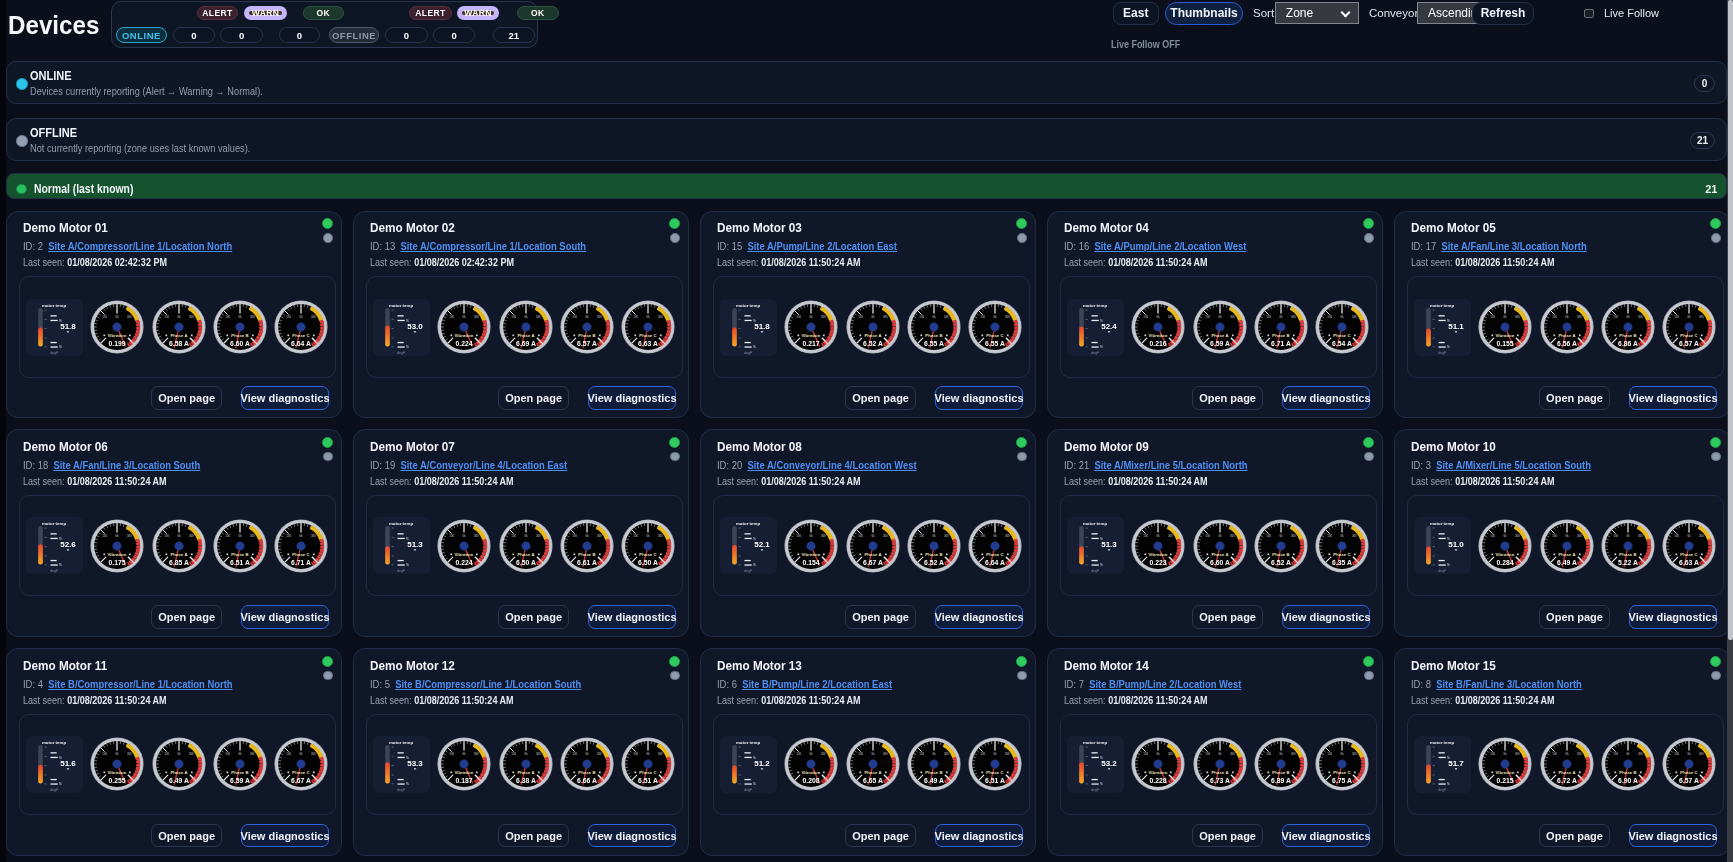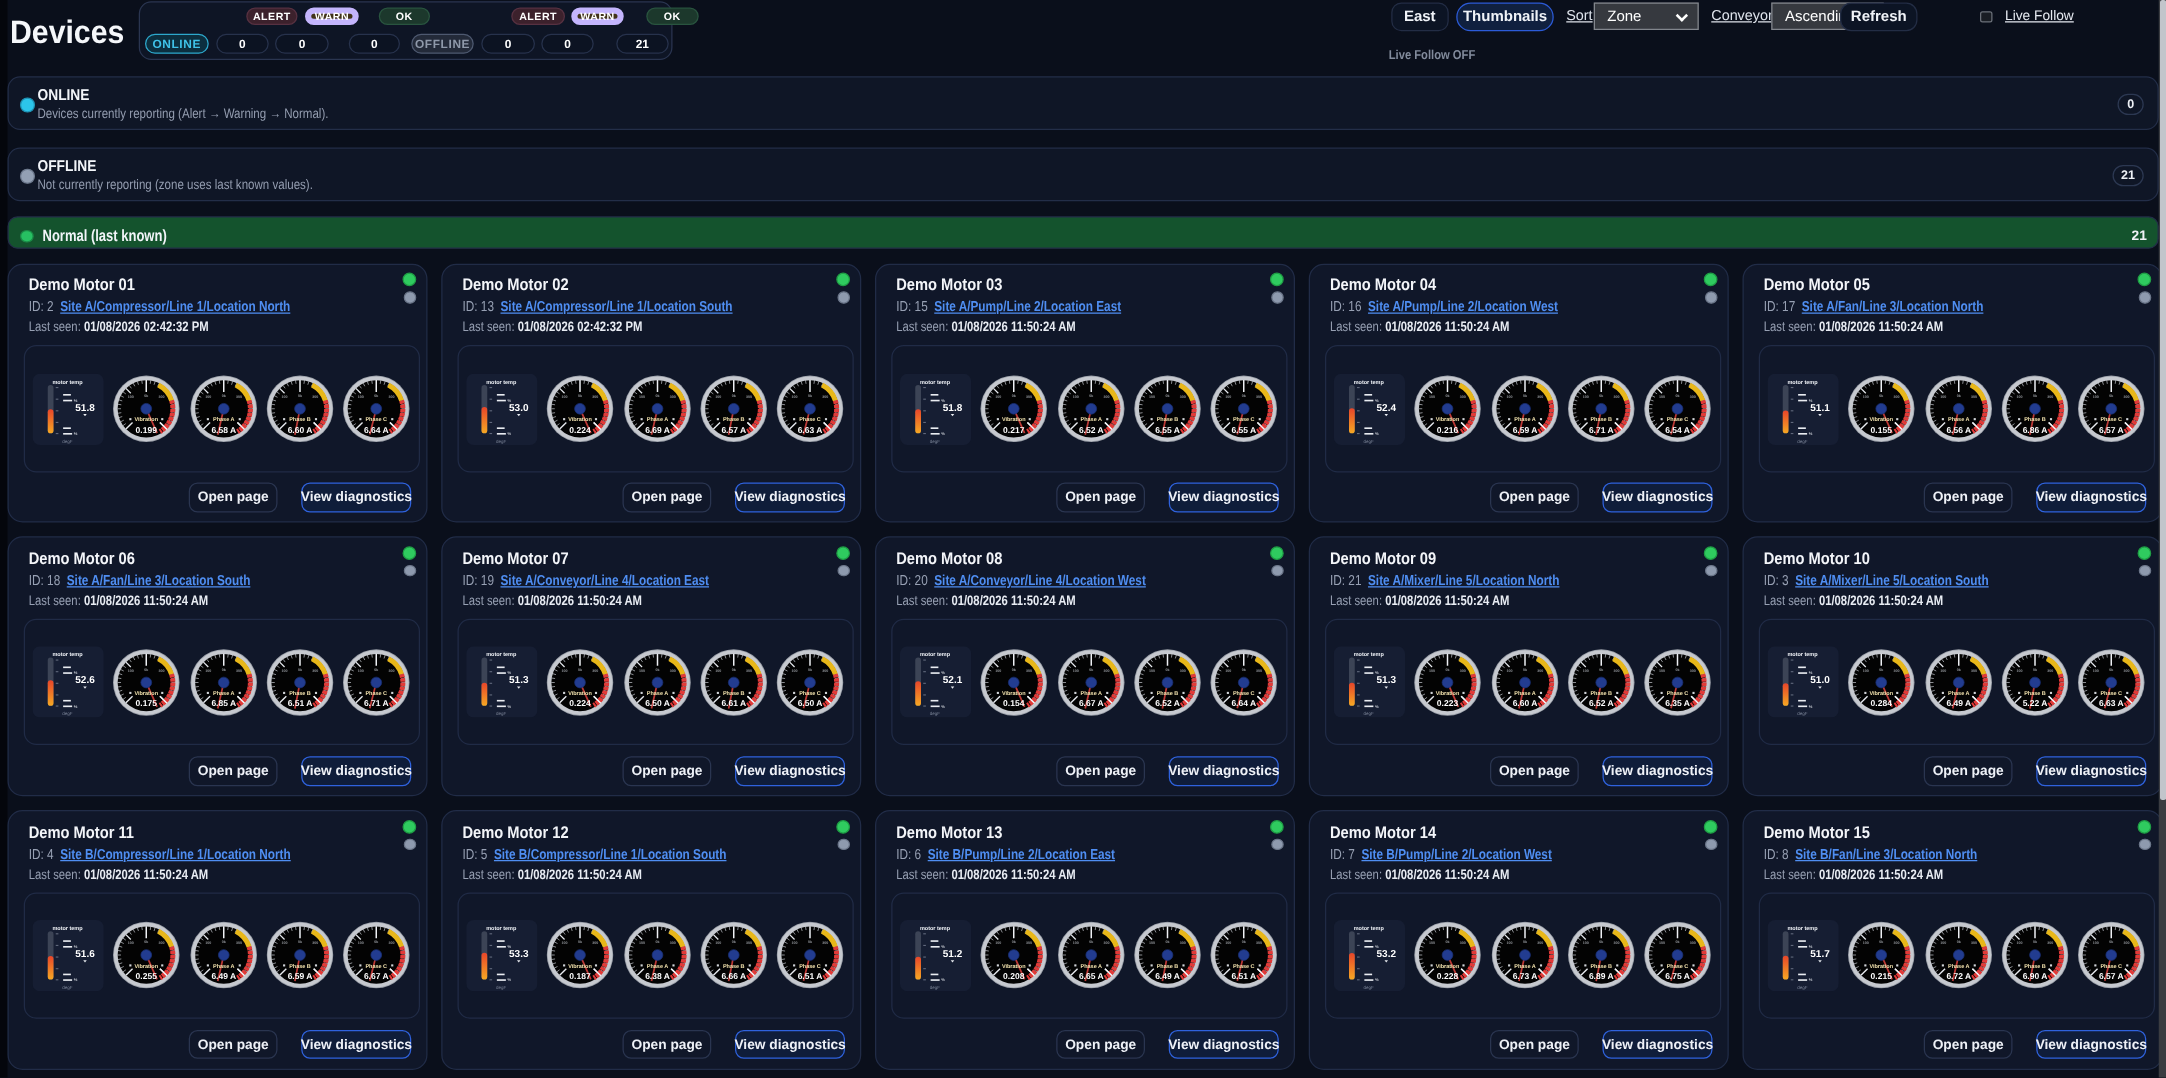--- a/index.html
+++ b/index.html
@@ -12,21 +12,21 @@
 .ph { top:4.8px; height:13.9px; font-size:8.5px; color:#fff; letter-spacing:0.4px; border-radius:7px;margin-left:24px; }
 .pAL { background:#3c212c; border:1px solid #573141; }
 .pWA { background:#413319; border:5px solid #c4b5fd; }
 .pOK { background:#1c382c; border:1px solid #29543f; }
 .pc { top:25.6px; height:15.7px; font-size:9.5px; color:#fff; background:#0c1322; border:1px solid #27324c; }
 .pON { top:25.6px; height:15.7px; font-size:9.5px; color:#3fc2e8; background:#0c2f3f; border:1.5px solid #2da8cc; letter-spacing:0.5px; }
 .pOF { top:25.6px; height:15.7px; font-size:9.5px; color:#8f99aa; background:#232a39; border:1.5px solid #4e5970; letter-spacing:0.5px; }
 .btn { position:absolute; top:1.5px; height:23px; border-radius:8px; background:#0c1424; border:1px solid #232d45; color:#f0f3f8; font-weight:bold; font-size:12px; font-family:"Liberation Sans",sans-serif; display:flex; align-items:center; justify-content:center; }
 .sel { position:absolute; top:1.5px; height:22.4px; background:#36393f; border:1px solid #82868d; color:#fff; font-size:12px; font-family:"Liberation Sans",sans-serif; display:flex; align-items:center; padding-left:10px; }
 .sel .car { position:absolute; right:9px; top:6px; width:7px; height:7px; border-right:2.2px solid #fff; border-bottom:2.2px solid #fff; transform:rotate(45deg); }
-.lbl { position:absolute; top:7px; font-size:11.5px; color:#dfe4ec;text-decoration:underline; }
+.lbl { position:absolute; top:7px; font-size:11.5px; color:#dfe4ec; }
 .cb { position:absolute; left:1584px; top:8.7px; width:9.8px; height:9.8px; background:#191d24; border:1px solid #6b7079; border-radius:2px; }
 .lfoff { position:absolute; left:1111px; top:38.5px; font-size:10.3px; color:#828b9c; font-weight:bold; transform:scaleX(0.87); transform-origin:0 50%; }
 .sec { position:absolute; left:6px; width:1720.5px; background:#0f1626; border:1px solid #232e48; border-radius:10px; }
 .sec .dot { position:absolute; left:9.3px; border-radius:50%; }
 .sec .t1 { position:absolute; left:22.7px; top:7.1px; font-size:12.5px; font-weight:bold; color:#f2f5f9; transform:scaleX(0.88); transform-origin:0 50%; }
 .sec .t2 { position:absolute; left:23px; top:22.5px; font-size:11px; color:#949db0; transform:scaleX(0.84); transform-origin:0 50%; }
 .sec .badge { position:absolute; right:10.5px; top:13.2px; height:17px; min-width:21px; padding:0 6px; border:1px solid #2c3852; border-radius:9px; color:#eef1f6; font-size:10px; font-weight:bold; display:flex; align-items:center; justify-content:center; }
 .nsec { position:absolute; left:6px; top:172.5px; width:1720.5px; height:26.5px; background:#14532d; border:1px solid #232e48; border-radius:8px; }
 .nsec .dot { position:absolute; left:9px; top:10.2px; width:10.8px; height:10.8px; border-radius:50%; background:#27c062; border:1px solid #1a8a46; }
 .nsec .t { position:absolute; left:27.1px; top:7.2px; font-size:13px; font-weight:bold; color:#f2f5f9; transform:scaleX(0.8); transform-origin:0 50%; }

